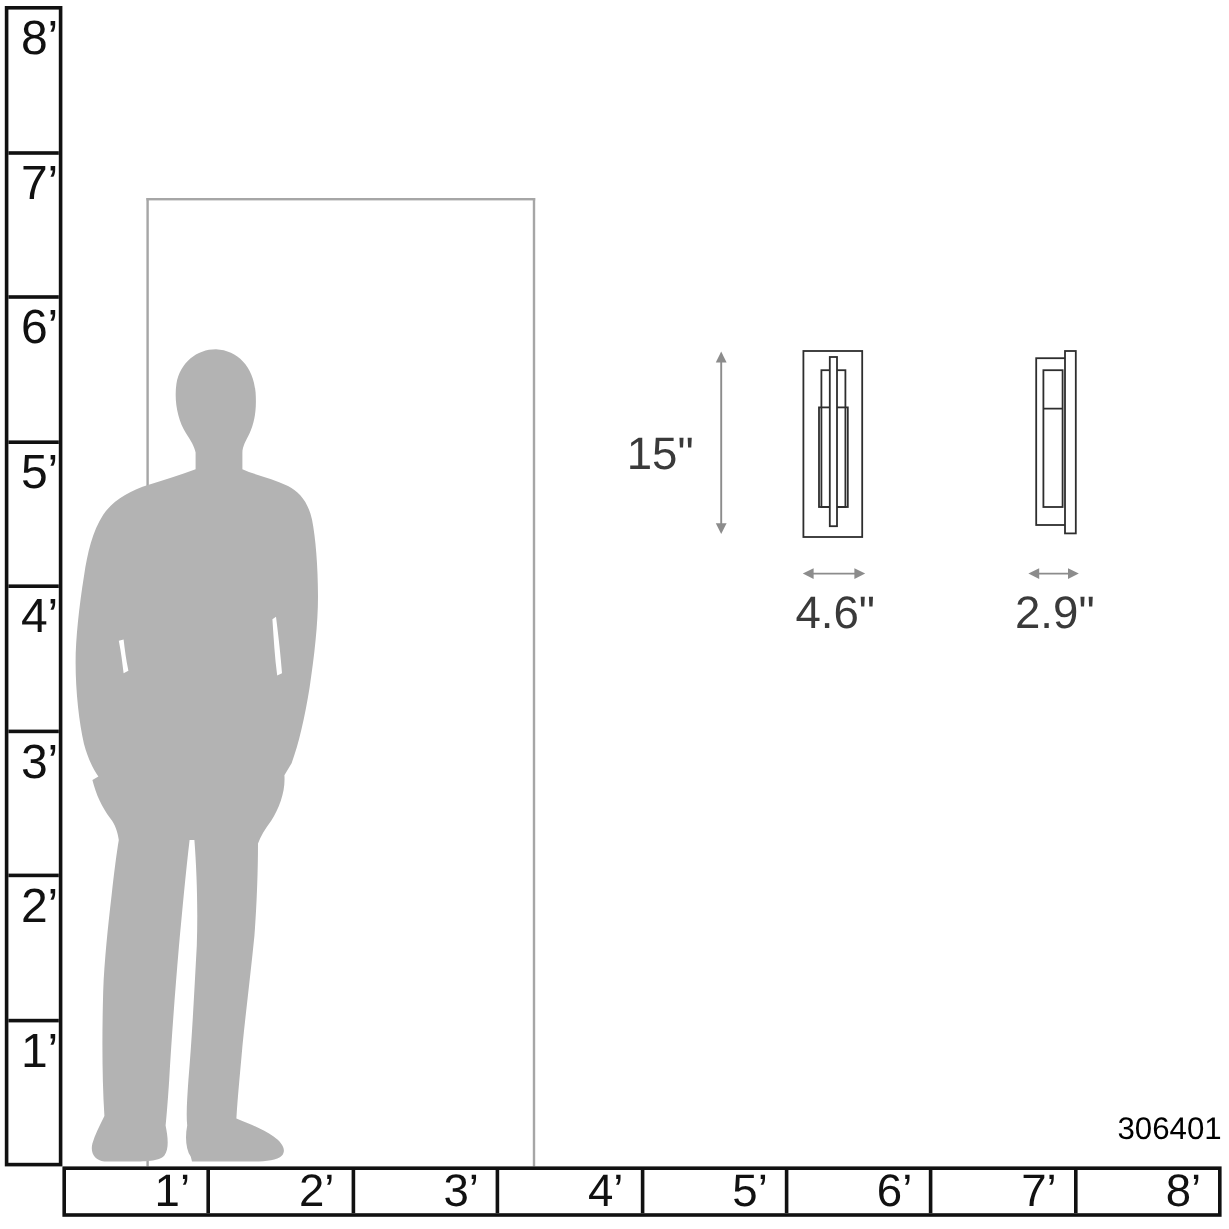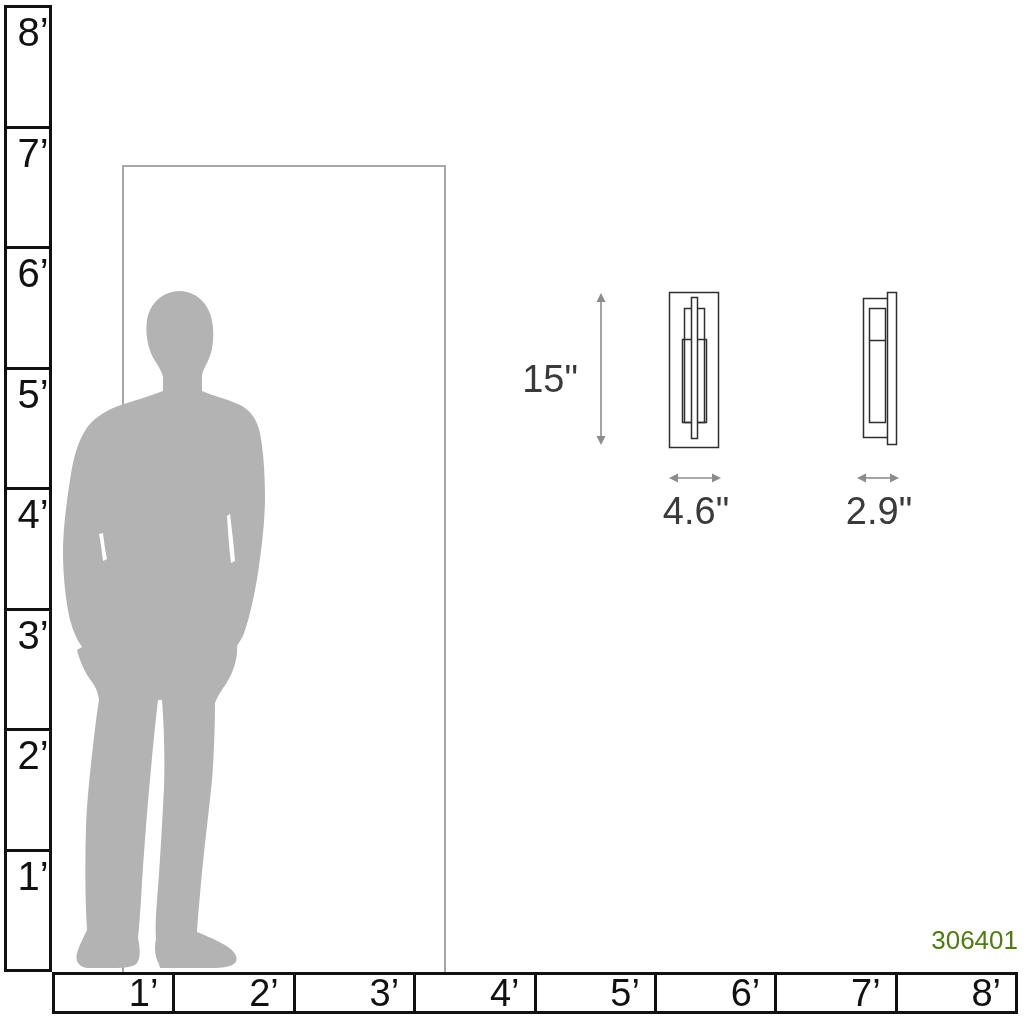--- a/index.html
+++ b/index.html
@@ -30,21 +30,21 @@
   
   .overlay{position:absolute;left:0;top:0;}
 
   
   .dim-label{position:absolute;font-size:38px;color:#3a3a3a;}
   .dim-height{left:506px;top:357px;width:72px;height:44px;line-height:44px;text-align:right;}
   .dim-width{left:655px;top:490px;width:82px;text-align:center;}
   .dim-depth{left:838px;top:490px;width:82px;text-align:center;}
 
   .product-code{position:absolute;left:870px;top:925px;width:148px;
-                text-align:right;font-size:26px;color:#4d7c0f;}
+                text-align:right;font-size:26px;color:#000000;}
 </style>
 </head>
 <body>
 
 <div class="door"></div>
 
 <div class="vruler">
   <div class="vcell"><span>8’</span></div>
   <div class="vcell"><span>7’</span></div>
   <div class="vcell"><span>6’</span></div>

